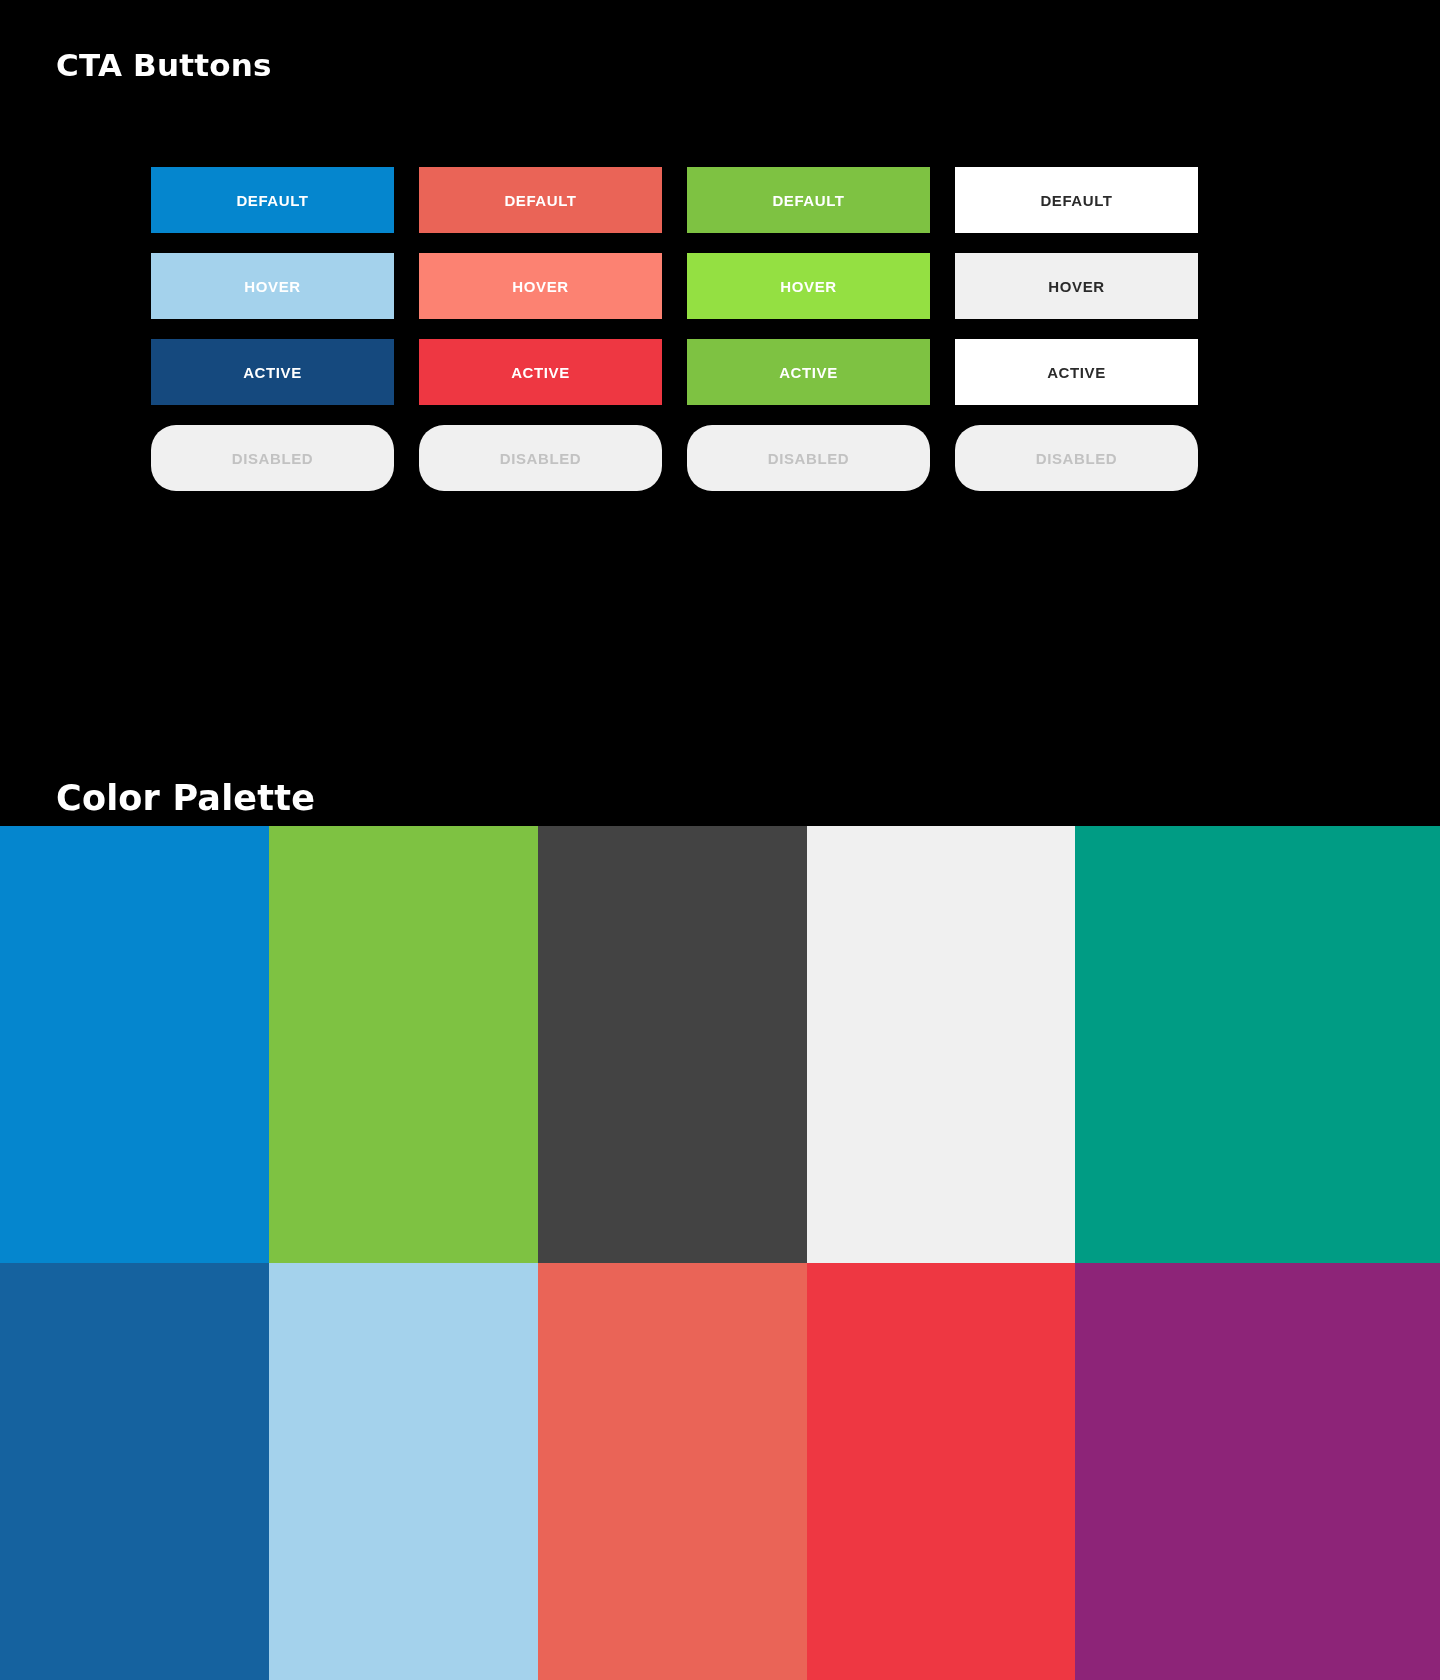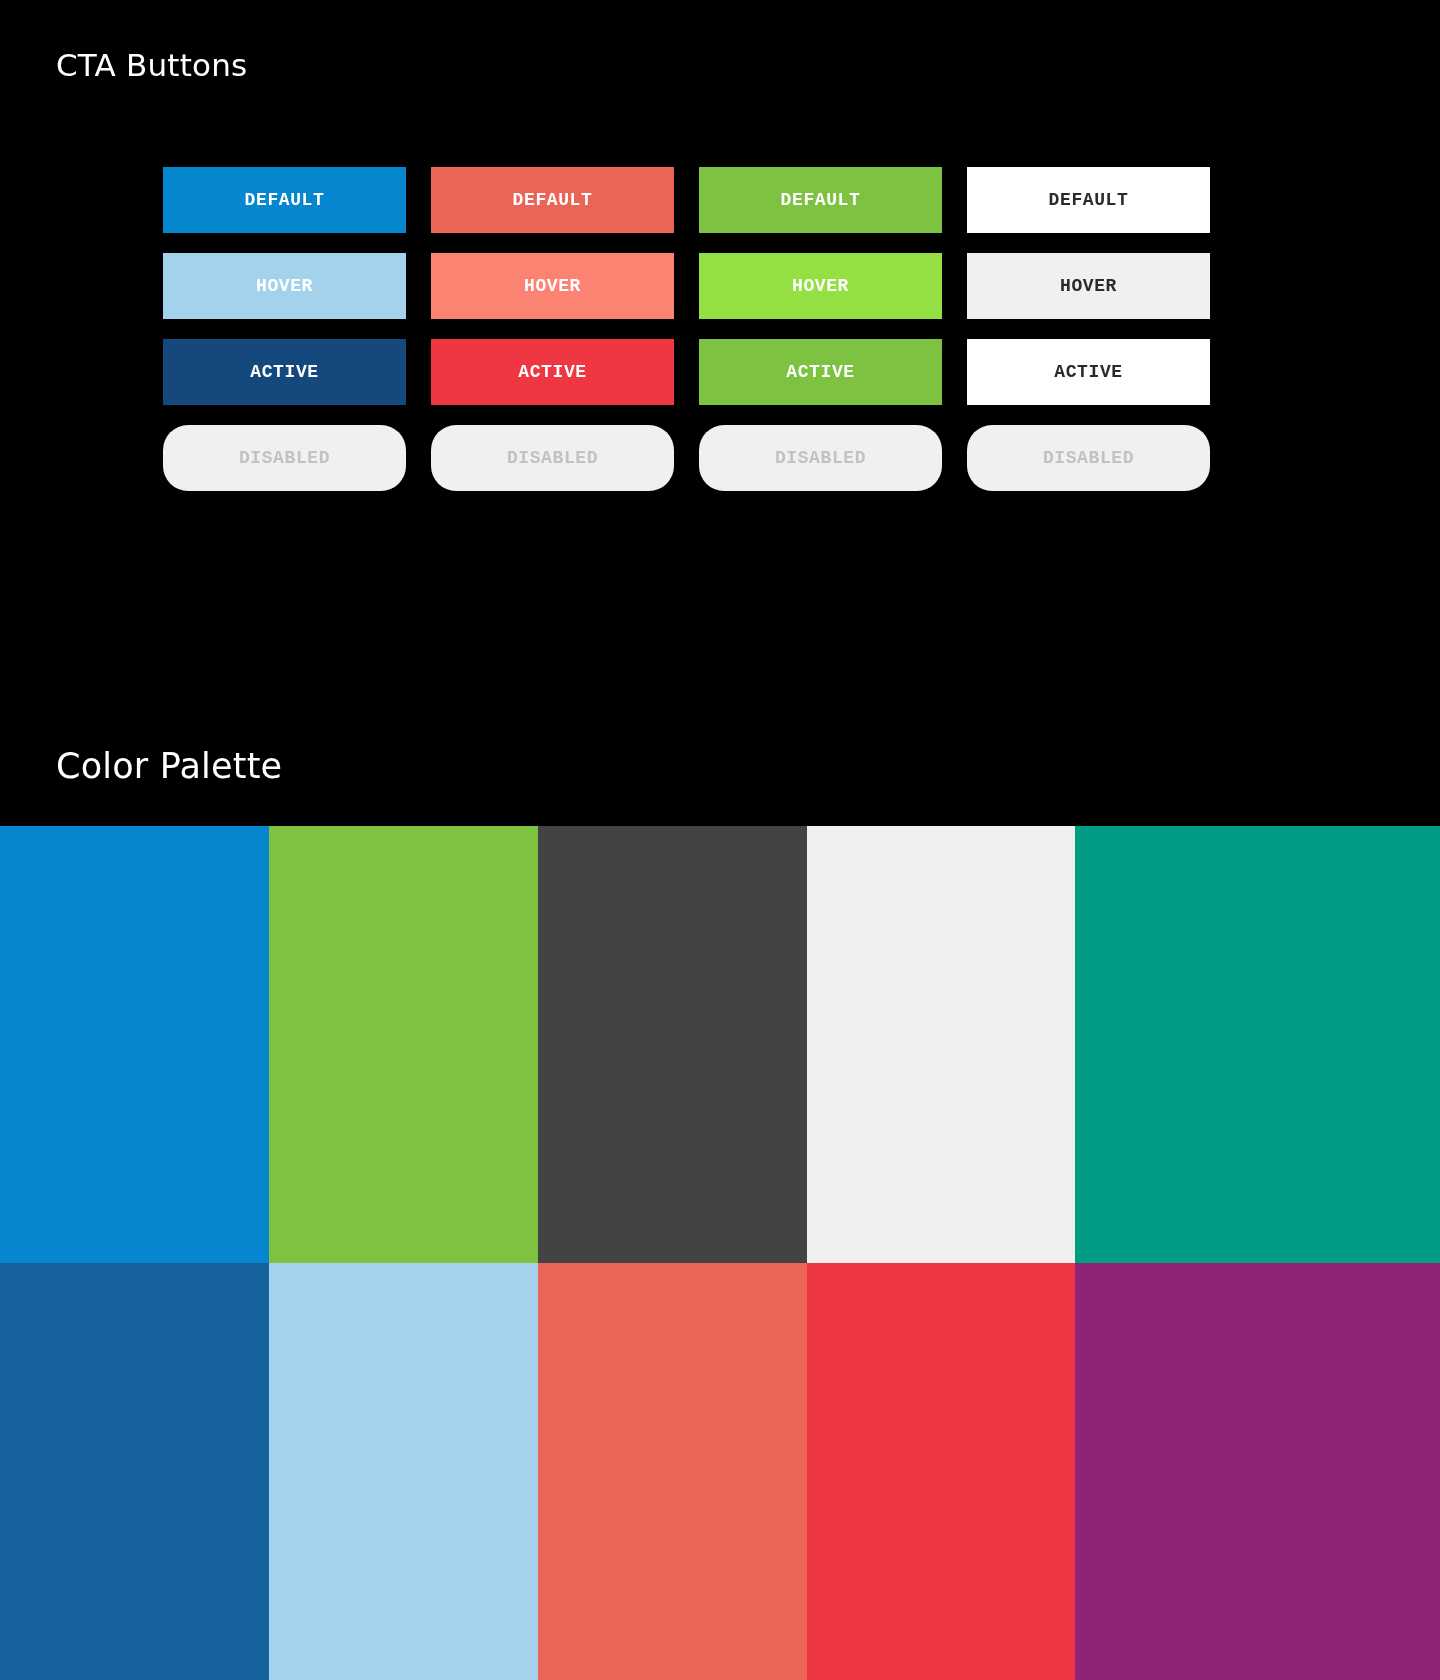--- a/index.html
+++ b/index.html
@@ -13,36 +13,36 @@
   }
 
   body {
     font-family: "DejaVu Sans", "Liberation Sans", sans-serif;
     position: relative;
   }
 
   
   .section-title {
     color: #ffffff;
-    font-weight: 400;
+    font-weight: 700;
     letter-spacing: 0.2px;
   }
 
   #cta-title {
     position: absolute;
     left: 56px;
     top: 44px;
     font-size: 31px;
     line-height: 42px;
   }
 
   #palette-title {
     position: absolute;
     left: 56px;
-    top: 742px;
+    top: 774px;
     font-size: 35px;
     line-height: 48px;
   }
 
   
   #cta-grid {
     position: absolute;
     left: 151px;
     top: 167px;
     width: 1047px;
@@ -52,30 +52,29 @@
     column-gap: 25px;
     row-gap: 20px;
   }
 
   .cta-btn {
     display: flex;
     align-items: center;
     justify-content: center;
     border: none;
     outline: none;
-    font-family: Liberation Mono, monospace;
-    font-size: 18px;
+    font-family: Liberation Sans, sans-serif;
+    font-size: 15px;
     font-weight: bold;
     letter-spacing: 0.6px;
     text-transform: uppercase;
     cursor: pointer;
     user-select: none;
     width: 100%;
     height: 100%;
-    margin-left: 12px;
   }
 
   .cta-btn.light-label { color: #ffffff; }
   .cta-btn.dark-label  { color: #2b2b2b; font-weight: 600; }
   .cta-btn.muted-label { color: #c2c2c2; font-weight: 600; cursor: default; border-radius: 25px; }
 
   
   #palette {
     position: absolute;
     left: 0;

